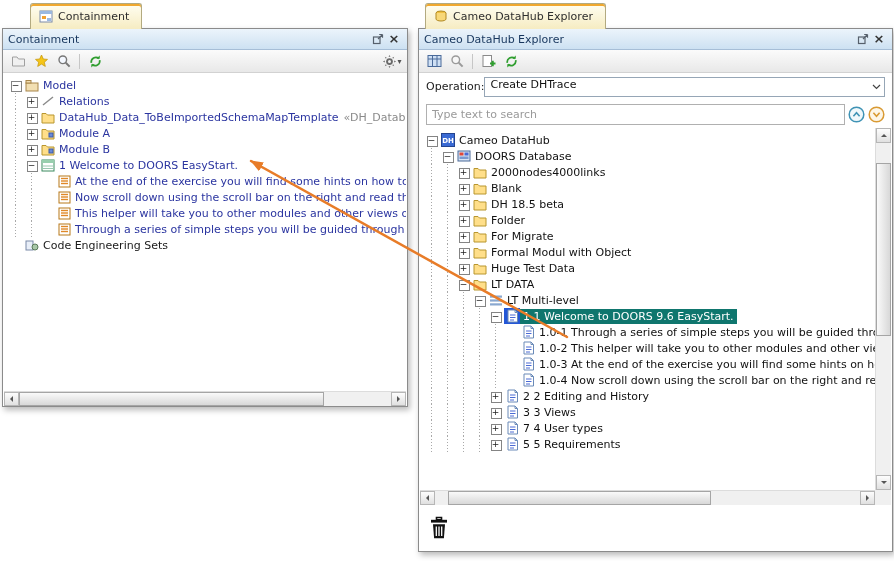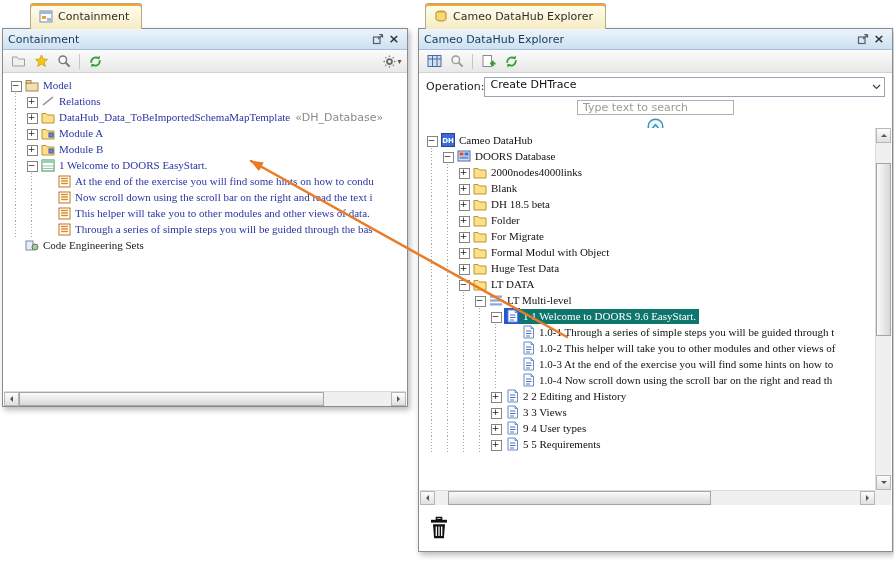--- a/index.html
+++ b/index.html
@@ -37,21 +37,21 @@
   .caret{font-size:8px;color:#555;}
 
   
   .op-row{position:absolute;left:0;right:0;top:44px;height:27px;display:flex;align-items:center;
           padding:0 7px;gap:0;background:#fff;}
   .combo{flex:1;height:20px;border:1px solid #96a6b6;background:#fff;display:flex;
          padding-left:5px;}
   .combo-val{flex:1;color:#111;}
   .combo-arrow{width:16px;display:flex;align-items:center;justify-content:center;}
   .search-row{position:absolute;left:0;right:0;top:71px;height:28px;display:flex;align-items:center;
-              padding:0 7px;gap:3px;background:#fff;flex-direction:column;}
+              padding:0 7px;gap:3px;background:#fff;}
   .search-input{flex:1;height:21px;border:1px solid #b0b0b0;padding:0 5px;
                 font:11px "DejaVu Sans","Liberation Sans",sans-serif;color:#333;outline:none;}
   .search-input::placeholder{color:#9a9a9a;}
   .round-btn{width:17px;height:17px;display:flex;}
 
   
   .tree{position:absolute;background:#fff;overflow:hidden;padding-top:4px;}
   .left-tree{left:1px;right:1px;top:44px;bottom:16px;}
   .right-tree{left:1px;right:17px;top:99px;bottom:61px;}
   .tree-row{display:flex;align-items:center;height:16px;white-space:nowrap;padding-left:4px;}
@@ -59,21 +59,21 @@
          background-image:linear-gradient(#a9a9a9 1px,transparent 1px);
          background-size:1px 3px;background-repeat:repeat-y;background-position:7px 0;}
   .toggle{flex:0 0 16px;height:16px;position:relative;}
   .toggle.plus::before,.toggle.minus::before{content:"";position:absolute;left:3px;top:3.5px;
          width:9px;height:9px;background:#fff;border:1px solid #848484;}
   .toggle.plus::after{content:"+";}
   .toggle.minus::after{content:"\2212";}
   .toggle.plus::after,.toggle.minus::after{position:absolute;left:3px;top:3.5px;width:9px;height:9px;
          font-size:9px;line-height:9px;text-align:center;color:#222;}
   .node-icon{flex:0 0 16px;height:16px;display:flex;align-items:center;justify-content:center;}
-  .node-label{padding:0 3px;line-height:15px;font-family:Liberation Serif, serif;}
+  .node-label{padding:0 3px;line-height:15px;}
   .left-tree .node-label{color:#2b35a0;}
   .right-tree .node-label{color:#111;}
   .node-suffix{color:#8a8a8a;padding-left:2px;}
   .tree-row.sel .node-icon{background:#2457d6;}
   .tree-row.sel .node-label{background:#0f766e;color:#fff;}
 
   
   .hscroll{position:absolute;height:15px;background:#f0f0f0;display:flex;align-items:stretch;border-top:1px solid #dcdcdc;}
   .left-panel .hscroll{left:1px;right:1px;top:362px;}
   .right-panel .hscroll{left:1px;top:461px;right:17px;}
@@ -671,21 +671,21 @@
           <span class="toggle plus"></span>
           <span class="node-icon">
             <svg width="13" height="14" viewBox="0 0 13 14">
               <path d="M2 1h7l2.5 2.5V13H2z" fill="#fff" stroke="#6a8ab8"></path>
               <path d="M9 1v2.5h2.5" fill="none" stroke="#6a8ab8"></path>
               <line x1="4" y1="6" x2="9.5" y2="6" stroke="#4a6ad4"></line>
               <line x1="4" y1="8.5" x2="9.5" y2="8.5" stroke="#4a6ad4"></line>
               <line x1="4" y1="11" x2="8" y2="11" stroke="#4a6ad4"></line>
             </svg>
           </span>
-          <span class="node-label">9 4 User types</span>
+          <span class="node-label">7 4 User types</span>
         </div>
         <div class="tree-row">
           <span class="guide"></span>
           <span class="guide"></span>
           <span class="guide"></span>
           <span class="guide"></span>
           <span class="toggle plus"></span>
           <span class="node-icon">
             <svg width="13" height="14" viewBox="0 0 13 14">
               <path d="M2 1h7l2.5 2.5V13H2z" fill="#fff" stroke="#6a8ab8"></path>

